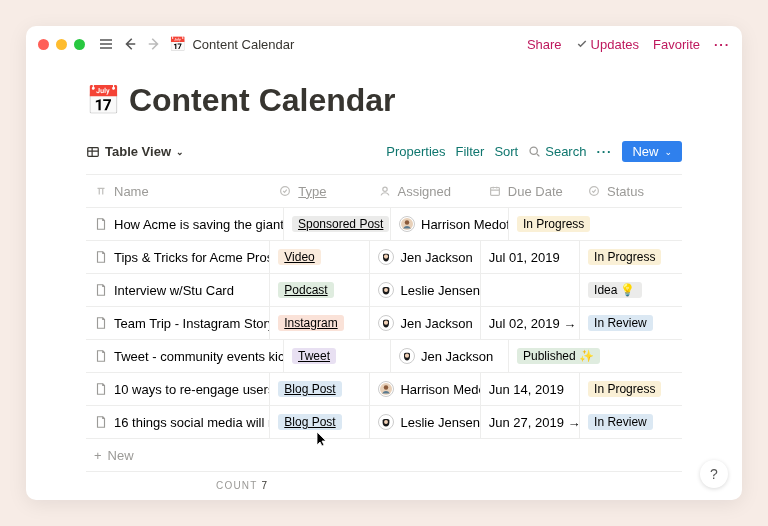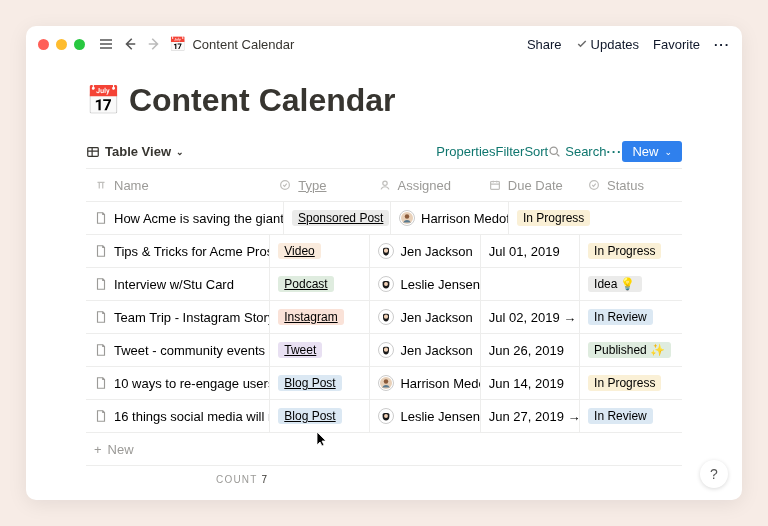--- a/index.html
+++ b/index.html
@@ -32,28 +32,28 @@
     }
     .traffic { display: flex; gap: 7px; margin-right: 6px;}
     .dot { width: 11px; height: 11px; border-radius: 50%; }
     .dot.red { background: #ff5f57; }
     .dot.yellow { background: #febc2e; }
     .dot.green { background: #28c840; }
     .tb-icon { color: #6b6b6b; display: flex; align-items: center; justify-content: center; width: 18px; height: 18px; cursor: pointer;}
     .breadcrumb { display: flex; align-items: center; gap: 6px; color: #373530; font-weight: 400; }
     .breadcrumb .cal-emoji { font-size: 14px; }
     .spacer { flex: 1; }
-    .tb-right { display: flex; align-items: center; gap: 14px; color: #0f172a; font-size: 13px;}
+    .tb-right { display: flex; align-items: center; gap: 14px; color: #be185d; font-size: 13px;}
     .tb-right span { cursor: pointer; }
     
     .content { padding: 20px 60px 0 60px; flex: 1; overflow: hidden; }
     .page-title { display: flex; align-items: center; gap: 8px; font-size: 32px; font-weight: 700; color: #373530; margin-bottom: 22px;}
     .page-title .cal-emoji { font-size: 28px; }
     
-    .toolbar { display: flex; align-items: center; font-size: 13px; color: #6b6b6b; margin-bottom: 6px; }
+    .toolbar { display: flex; align-items: center; font-size: 13px; color: #6b6b6b; margin-bottom: 12px; gap: 10px;}
     .view-tab { display: flex; align-items: center; gap: 5px; color: #373530; font-weight: 600; cursor: pointer;}
     .toolbar .spacer { flex: 1; }
     .toolbar .tbtn { color: #0f766e; cursor: pointer; }
     .new-btn { background: #2f80ed; color: #fff; padding: 3px 10px; border-radius: 3px; font-weight: 500; display: flex; align-items: center; gap: 6px;}
     
     .table { border-top: 1px solid #ededec; font-size: 13px;}
     .row { display: flex; border-bottom: 1px solid #ededec; height: 33px; align-items: center; }
     .row.header { color: #9b9a97; font-weight: 400; }
     .cell { padding: 0 8px; overflow: hidden; white-space: nowrap; text-overflow: ellipsis; display: flex; align-items: center; gap: 6px;}
     .c-name { width: 198px; border-right: 1px solid #ededec; height: 100%; }
@@ -314,23 +314,20 @@
             <div class="cell c-assigned">
               <span class="avatar">
                 <svg viewBox="0 0 16 16">
                   <circle cx="8" cy="8" r="8" fill="#fff"></circle>
                   <path d="M4 5c0-2 8-2 8 0v4c0 3-2 5-4 5s-4-2-4-5z" fill="#1a1a1a"></path>
                   <circle cx="8" cy="7.5" r="2.8" fill="#f2d2b8"></circle>
                 </svg>
               </span>
               <span>Jen Jackson</span>
             </div>
-            <div class="cell c-due">
-              <span>Jun 26, 2019</span>
-            </div>
             <div class="cell c-status">
               <span class="tag" style="background:#dfecdf">Published ✨</span>
             </div>
           </div>
           <div class="row">
             <div class="cell c-name">
               <svg class="page-icon" width="14" height="14" viewBox="0 0 16 16" fill="none" stroke="#9b9a97" stroke-width="1.3">
                 <path d="M4 2h6l2 2v10H4z"></path>
                 <path d="M10 2v2h2"></path>
               </svg>

